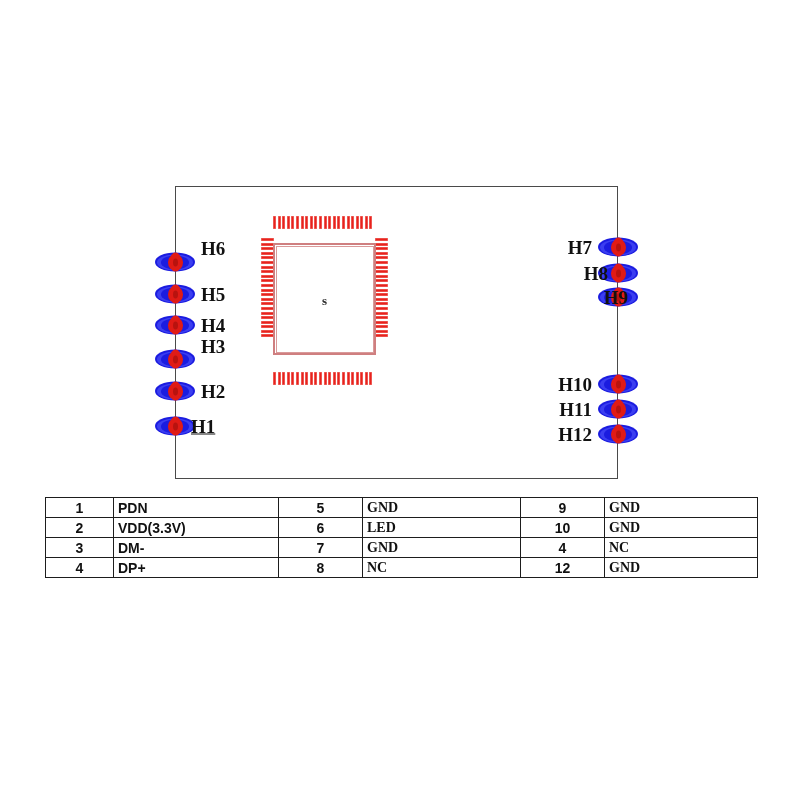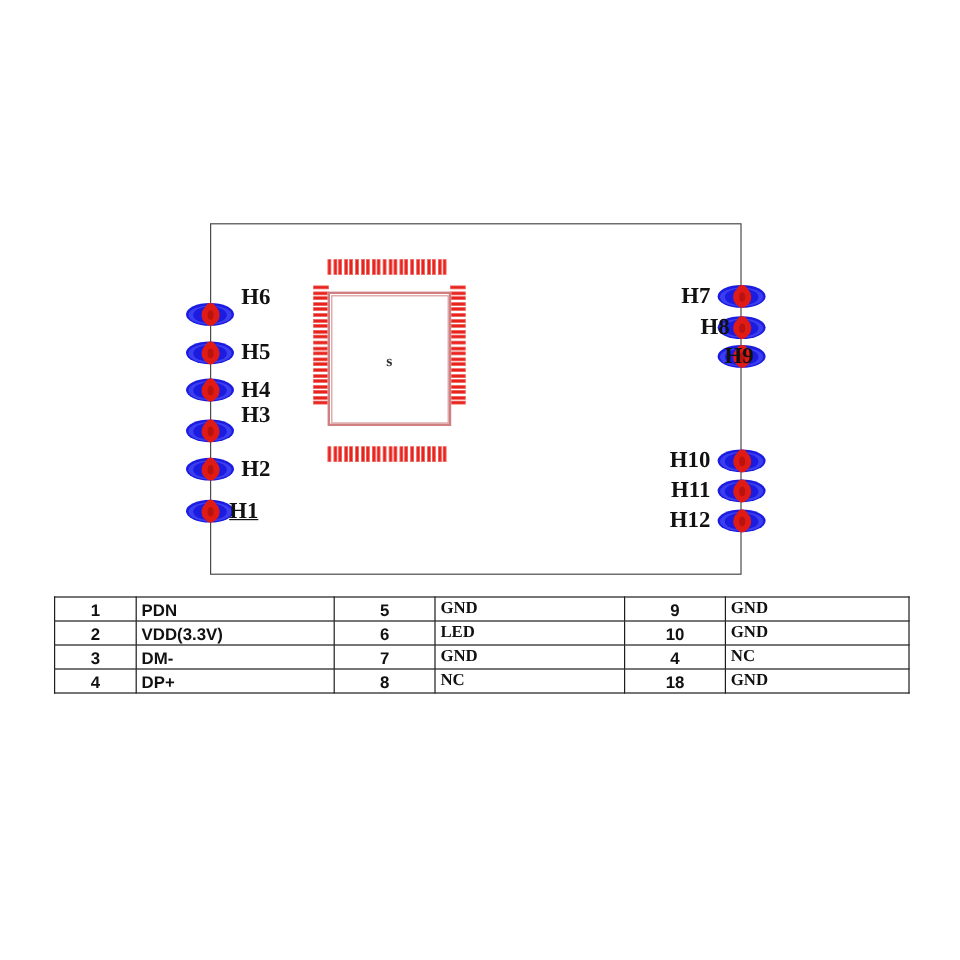--- a/index.html
+++ b/index.html
@@ -475,20 +475,20 @@
             <td class="c-pin">7</td>
             <td class="c-name serifish">GND</td>
             <td class="c-pin">4</td>
             <td class="c-name serifish">NC</td>
           </tr>
           <tr>
             <td class="c-pin">4</td>
             <td class="c-name">DP+</td>
             <td class="c-pin">8</td>
             <td class="c-name serifish">NC</td>
-            <td class="c-pin">18</td>
+            <td class="c-pin">12</td>
             <td class="c-name serifish">GND</td>
           </tr>
         </tbody>
     </table>
   </div>
 
 </div>
 
 </body></html>

